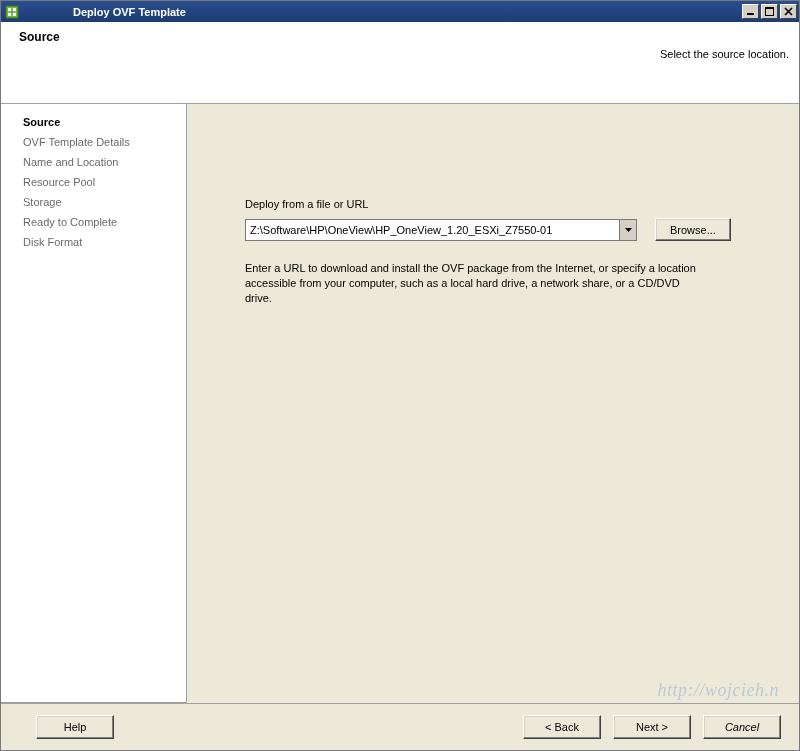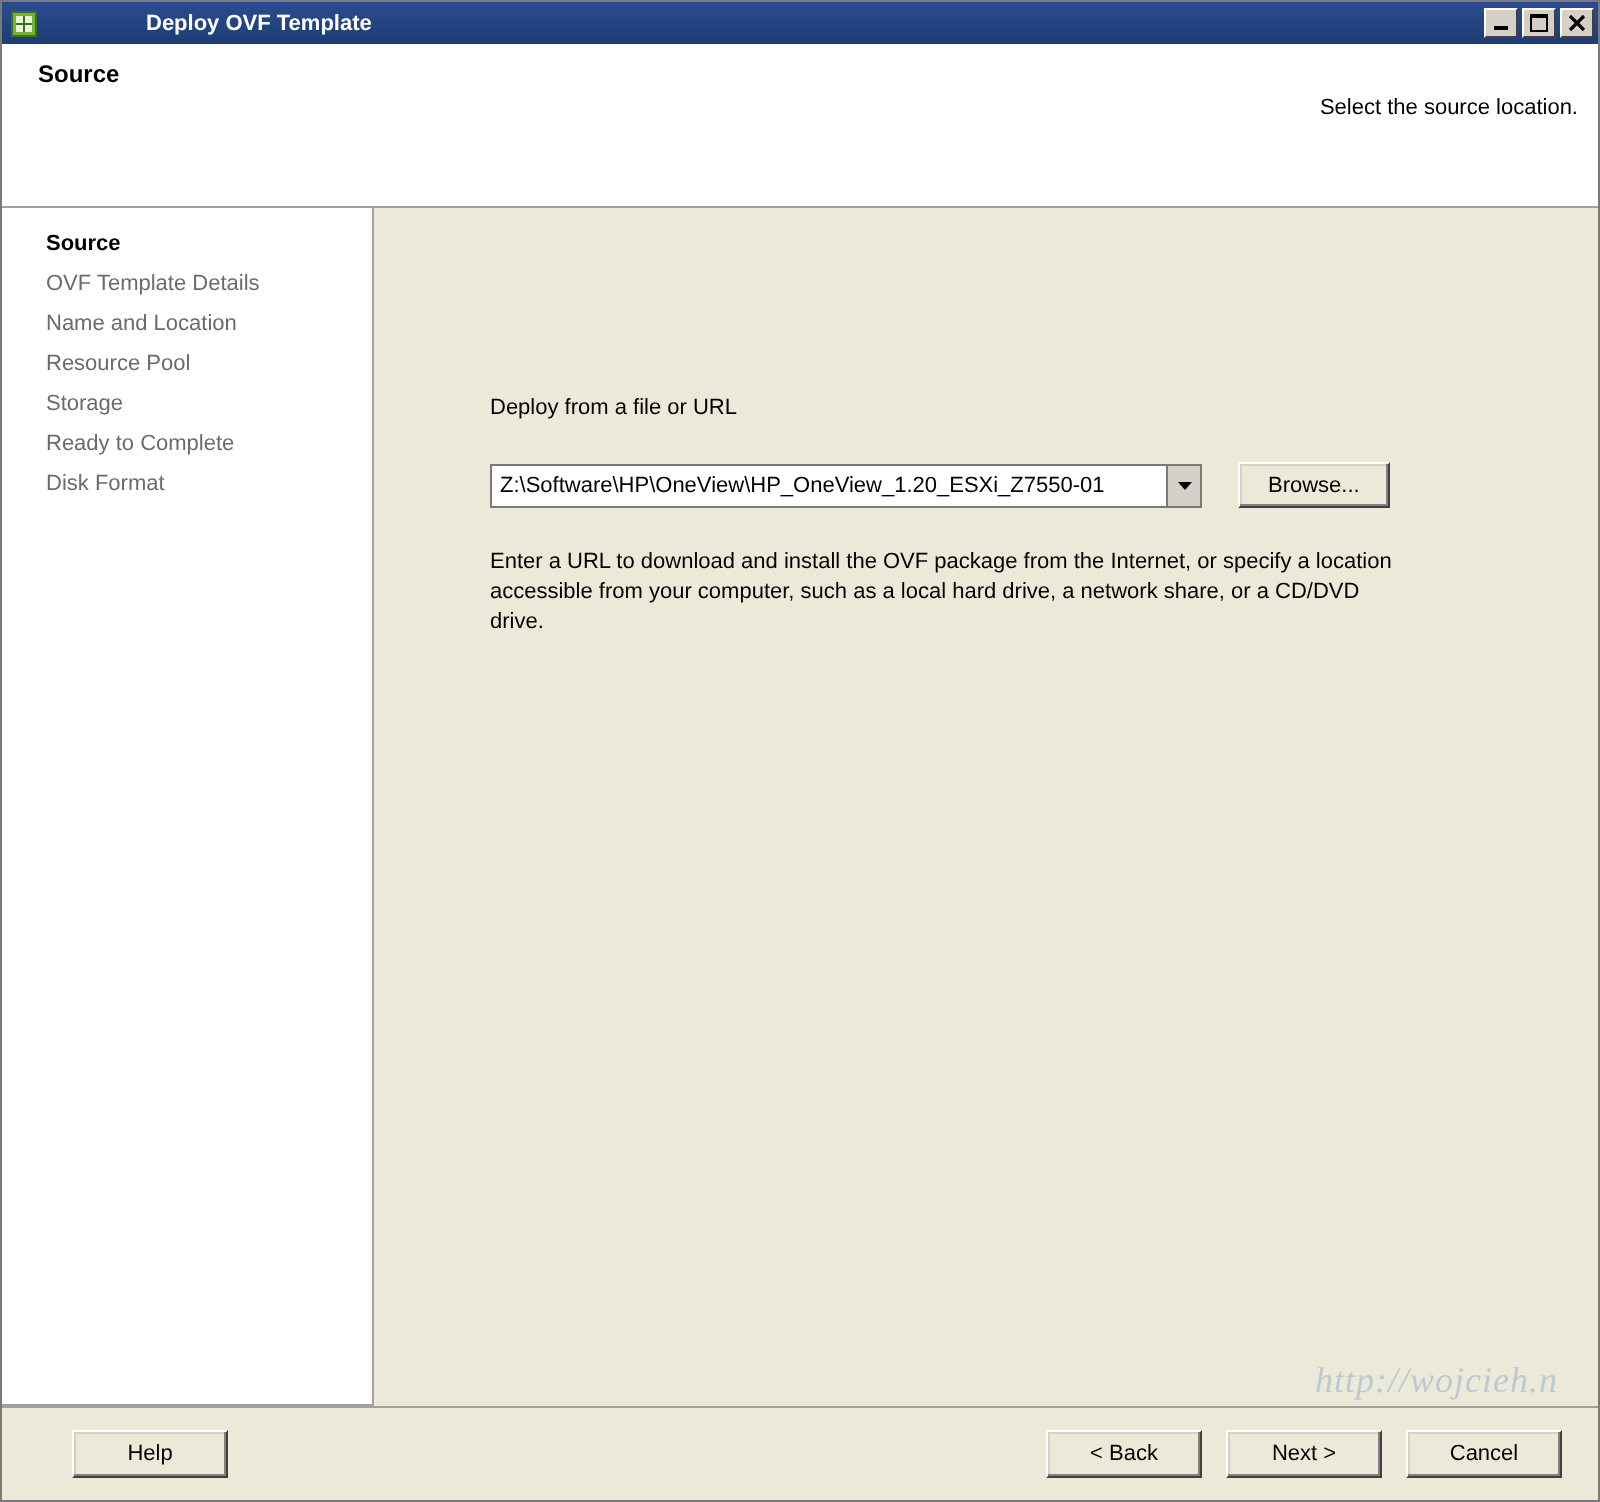--- a/index.html
+++ b/index.html
@@ -103,26 +103,26 @@
     flex: 1;
     background: #ece9d8;
     padding: 14px;
     position: relative;
   }
   .inner {
     margin-top: 80px;
     margin-left: 44px;
     max-width: 510px;
   }
-  .prompt-label { color:#000; margin-bottom:21px; font-size:11px; }
+  .prompt-label { color:#000; margin-bottom:8px; font-size:11px; }
   .path-row {
     display:flex; align-items:center; gap:18px; margin-bottom:20px;
   }
   .combo {
-    display:flex; width: 356px; height:22px;
+    display:flex; width: 392px; height:22px;
     border:1px solid #7a7a7a; background:#fff;
   }
   .combo input {
     flex:1; border:none; outline:none;
     font-family:Tahoma,Arial,sans-serif; font-size:11px;
     padding:2px 4px; background:#fff;
   }
   .combo .dd-btn {
     width:17px;
     background:#d4d0c8;
@@ -249,16 +249,16 @@
       <div class="watermark">http://wojcieh.n</div>
     </div>
 
   </div>
 
   <div class="footer">
     <button class="nav-btn" style="margin-left:17px;">Help</button>
     <div class="spacer"></div>
     <button class="nav-btn">&lt; Back</button>
     <button class="nav-btn">Next &gt;</button>
-    <button class="nav-btn" style="">Cancel</button>
+    <button class="nav-btn" style="font-style:italic;">Cancel</button>
   </div>
 
 </div>
 
 </body></html>

